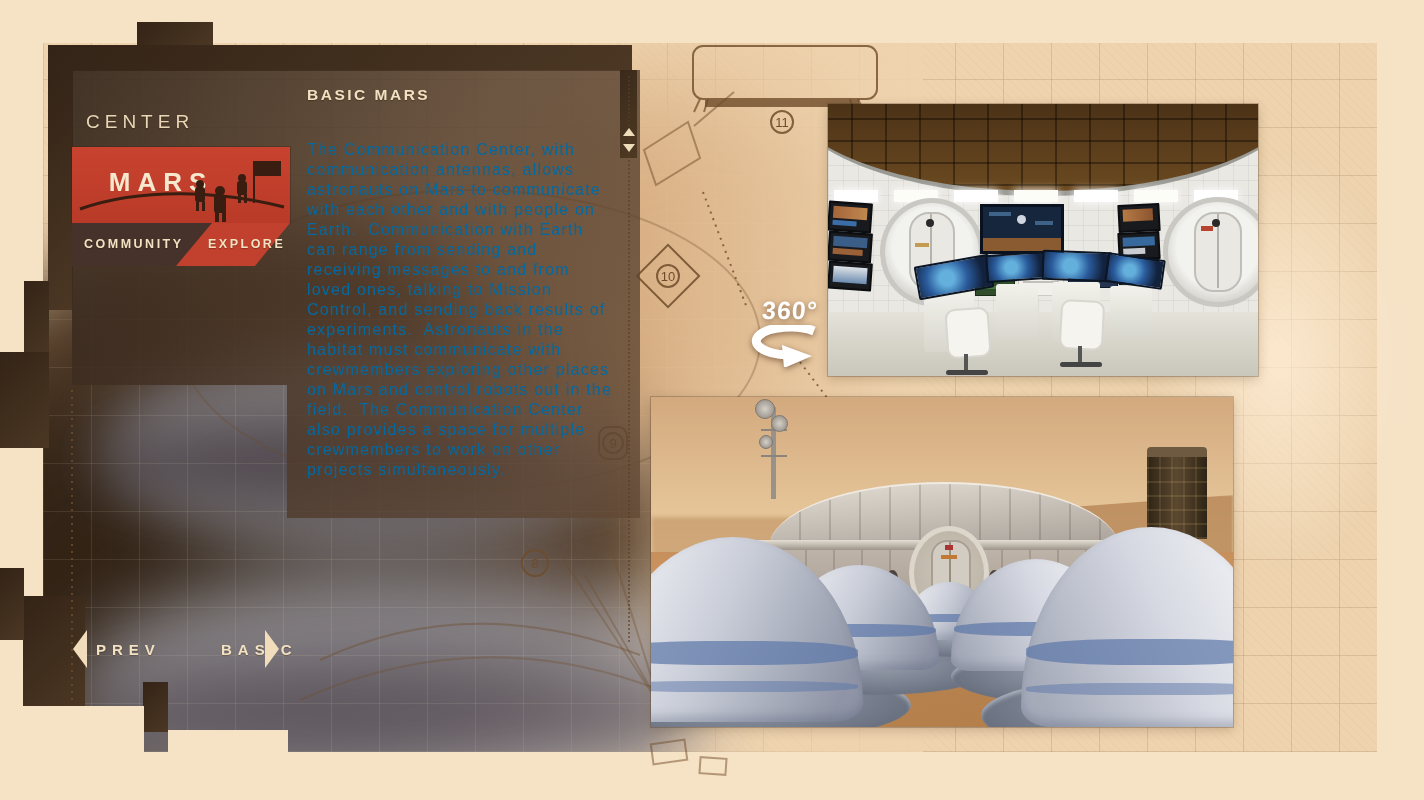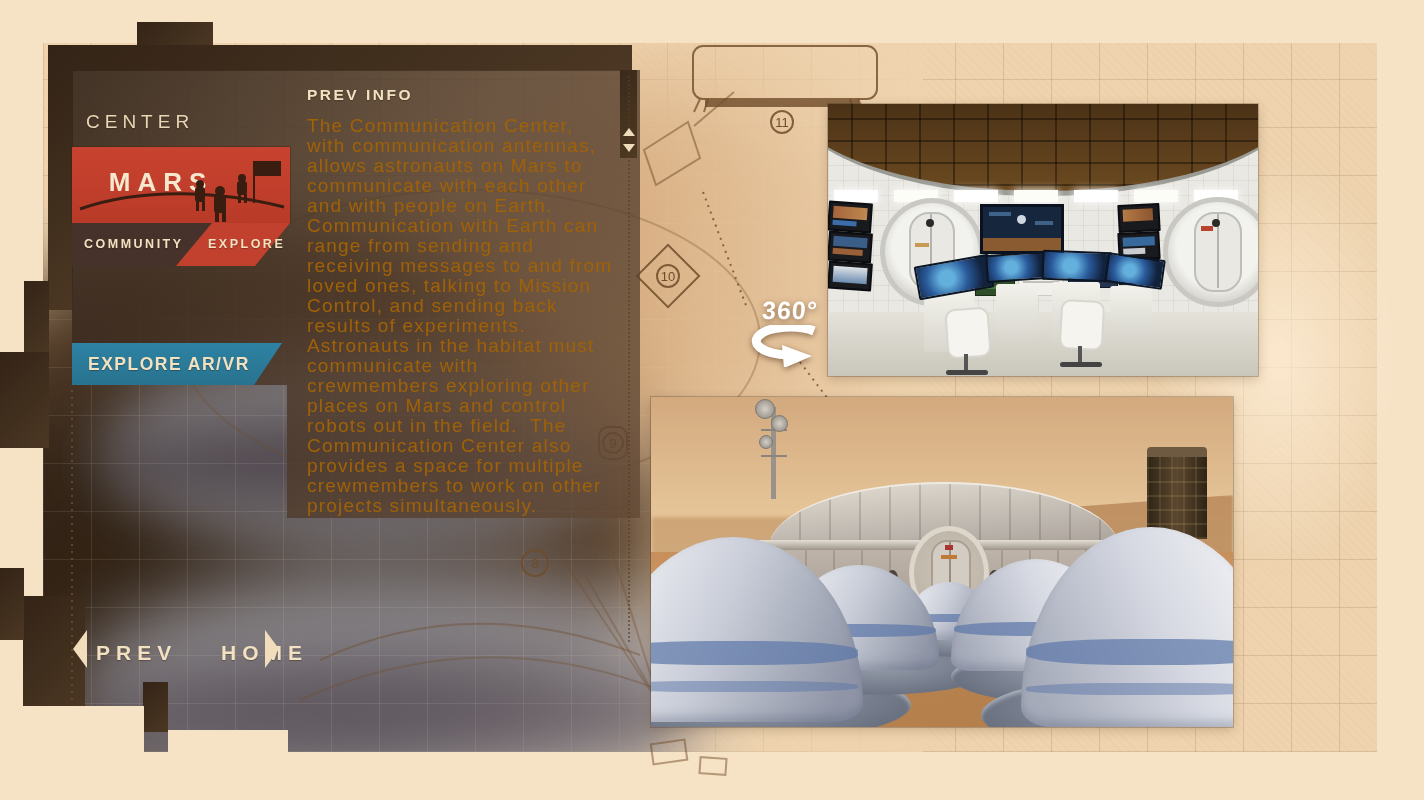--- a/index.html
+++ b/index.html
@@ -31,22 +31,22 @@
   
   svg.sketch{position:absolute;left:0;top:0;z-index:5;}
   
   .panel{position:absolute;left:72px;top:70px;width:568px;height:448px;z-index:6;
     background:linear-gradient(115deg, rgba(52,38,27,.92), rgba(80,59,43,.82) 55%, rgba(98,73,53,.78));
     clip-path:polygon(0 0,100% 0,100% 100%,37.85% 100%,37.85% 70.31%,0 70.31%);}
   .cream{color:var(--cream,#f2e2c2);text-shadow:0 1px 1px rgba(40,20,10,.35);}
   .title1{left:86px;top:78px;font-size:21px;font-weight:bold;letter-spacing:3px;}
   .title2{left:86px;top:103px;font-size:19px;font-weight:400;letter-spacing:5px;color:#e9d6b6;}
   .basic{left:307px;top:86px;font-size:15.5px;font-weight:600;letter-spacing:2.5px;}
-  .bodytext{left:307px;top:116px;width:306px;font-size:19px;line-height:20px;
-    letter-spacing:1.2px;white-space:pre-wrap;color:#a16207;}
+  .bodytext{left:307px;top:140px;width:306px;font-size:16px;line-height:20px;
+    letter-spacing:1.2px;white-space:pre-wrap;color:#0369a1;}
   
   .logo{position:absolute;left:72px;top:147px;width:218px;height:76px;z-index:7;
     background:linear-gradient(180deg,#c8432f,#b93a28);box-shadow:0 0 0 1px rgba(60,25,12,.3);}
   .logo-word{position:absolute;left:0;right:40px;top:20px;text-align:center;
     font-size:26px;font-weight:bold;letter-spacing:7px;color:#f6e8cd;}
   .tag-dark{position:absolute;left:72px;top:223px;width:140px;height:43px;z-index:7;
     background:#46322a;clip-path:polygon(0 0,140px 0,104px 100%,0 100%);}
   .tag-red{position:absolute;left:176px;top:223px;width:114px;height:43px;z-index:7;
     background:var(--accent-red,#c2402e);clip-path:polygon(36px 0,114px 0,79px 100%,0 100%);}
   .tag-lbl{position:absolute;font-size:12.5px;font-weight:bold;letter-spacing:2.5px;z-index:8;}
@@ -62,21 +62,21 @@
   .sb-track{position:absolute;left:628px;top:76px;height:566px;width:0;z-index:8;
     border-left:2px dotted rgba(90,60,38,.6);}
   .sb-thumb{position:absolute;left:620px;top:70px;width:17px;height:88px;z-index:8;
     background:linear-gradient(135deg,#3a2a1b,#4e3922);}
   .tri{width:0;height:0;position:absolute;z-index:9;}
   .tri-up{left:623px;top:128px;border-left:6px solid transparent;border-right:6px solid transparent;
     border-bottom:8px solid #efdcbb;}
   .tri-down{left:623px;top:144px;border-left:6px solid transparent;border-right:6px solid transparent;
     border-top:8px solid #efdcbb;}
   
-  .pager-lbl{font-size:21px;font-weight:bold;letter-spacing:6px;z-index:9;}
+  .pager-lbl{font-size:15px;font-weight:bold;letter-spacing:6px;z-index:9;}
   .tri-prev{left:73px;top:630px;border-top:19px solid transparent;border-bottom:19px solid transparent;
     border-right:14px solid #f1ddbb;}
   .tri-next{left:265px;top:630px;border-top:19px solid transparent;border-bottom:19px solid transparent;
     border-left:14px solid #f1ddbb;}
   
   .badge360{position:absolute;left:742px;top:296px;width:96px;height:72px;z-index:20;
     color:#fff;text-align:center;filter:drop-shadow(0 2px 3px rgba(70,40,20,.55));}
   .badge360 .t{font-size:25px;font-weight:bold;letter-spacing:1px;transform:skewX(-4deg);}
   
   .photo{position:absolute;overflow:hidden;z-index:7;box-shadow:0 0 0 1px rgba(60,40,25,.25), 0 3px 10px rgba(80,50,25,.25);}
@@ -155,21 +155,21 @@
   <div class="blk" style="left:0;top:352px;width:49px;height:96px;z-index:4;"></div>
   <div class="blk" style="left:0;top:568px;width:24px;height:72px;z-index:4;"></div>
   <div class="blk" style="left:23px;top:596px;width:62px;height:112px;z-index:3;"></div>
   <div class="blk" style="left:143px;top:682px;width:25px;height:50px;z-index:4;"></div>
   <div class="step" style="left:0;top:706px;width:144px;height:46px;z-index:4;"></div>
   <div class="step" style="left:168px;top:730px;width:120px;height:23px;z-index:4;"></div>
 
   <div class="panel"></div>
 
   <div class="abs cream title2" style="z-index:7;margin-top:8px;">CENTER</div>
-  <div class="abs cream basic" style="z-index:7;">PREV INFO</div>
+  <div class="abs cream basic" style="z-index:7;">BASIC MARS</div>
   <div class="abs bodytext" style="z-index:7;">The Communication Center, with communication antennas, allows astronauts on Mars to communicate with each other and with people on Earth.  Communication with Earth can range from sending and receiving messages to and from loved ones, talking to Mission Control, and sending back results of experiments.  Astronauts in the habitat must communicate with crewmembers exploring other places on Mars and control robots out in the field.  The Communication Center also provides a space for multiple crewmembers to work on other projects simultaneously.</div>
 
   <div class="logo">
     <div class="logo-word">MARS</div>
     <svg width="218" height="76" style="position:absolute;left:0;top:0;">
       <path d="M8,62 C70,40 150,44 212,60" stroke="#391d10" stroke-width="3" fill="none"></path>
       <g fill="#391d10">
         <circle cx="128" cy="37" r="4"></circle>
           <rect x="123" y="40" width="10" height="15" rx="3"></rect>
         <rect x="124" y="54" width="3" height="10"></rect>
@@ -185,23 +185,20 @@
         <rect x="181" y="14" width="2" height="42"></rect>
           <rect x="183" y="14" width="26" height="15"></rect>
       </g>
     </svg>
   </div>
   <div class="tag-dark"></div>
   <div class="tag-red"></div>
   <div class="abs cream tag-lbl" style="left:84px;top:237px;">COMMUNITY</div>
   <div class="abs cream tag-lbl" style="left:208px;top:237px;">EXPLORE</div>
 
-  <div class="btn btn-explore">
-    <span class="cream lbl">EXPLORE AR/VR</span>
-  </div>
 
   <div class="sb-thumb"></div>
   <div class="sb-track"></div>
   <div class="tri tri-up"></div>
   <div class="tri tri-down"></div>
 
   <div class="photo int">
     <div class="el" style="left:0;top:0;width:430px;height:272px;
       background:repeating-linear-gradient(90deg, rgba(0,0,0,.05) 0 1px, transparent 1px 15px),
                  repeating-linear-gradient(0deg, rgba(0,0,0,.05) 0 1px, transparent 1px 15px),#e9e8e3;"></div>
@@ -371,16 +368,16 @@
   <div class="badge360">
     <div class="t">360°</div>
     <svg width="92" height="42">
       <path d="M70,6 A34,14 0 1 0 44,30" stroke="#ffffff" stroke-width="9" fill="none"></path>
       <polygon points="38,20 68,31 40,43" fill="#ffffff"></polygon>
     </svg>
   </div>
 
   <div class="tri tri-prev"></div>
   <div class="abs cream pager-lbl" style="left:96px;top:641px;">PREV</div>
-  <div class="abs cream pager-lbl" style="left:221px;top:641px;">HOME</div>
+  <div class="abs cream pager-lbl" style="left:221px;top:641px;">BASIC</div>
   <div class="tri tri-next"></div>
 
 </div>
 
 </body></html>

